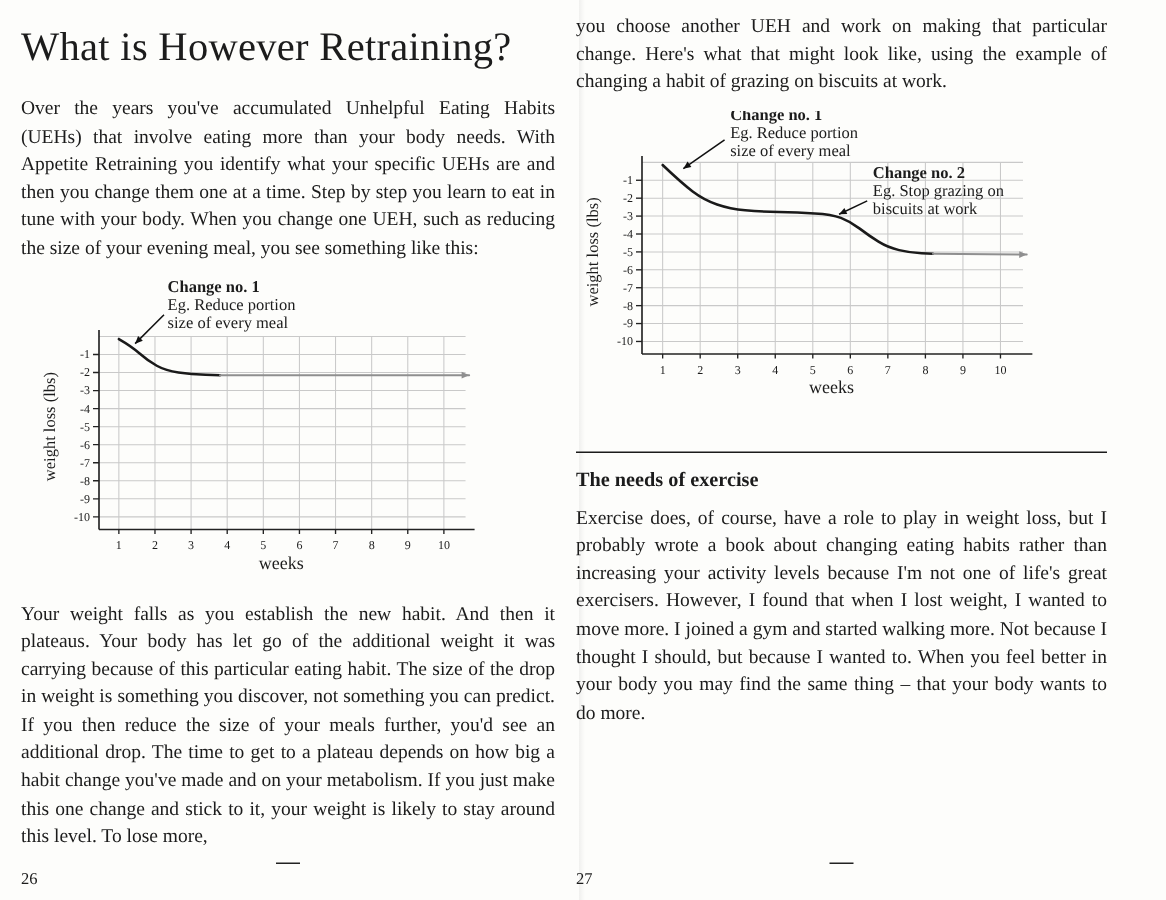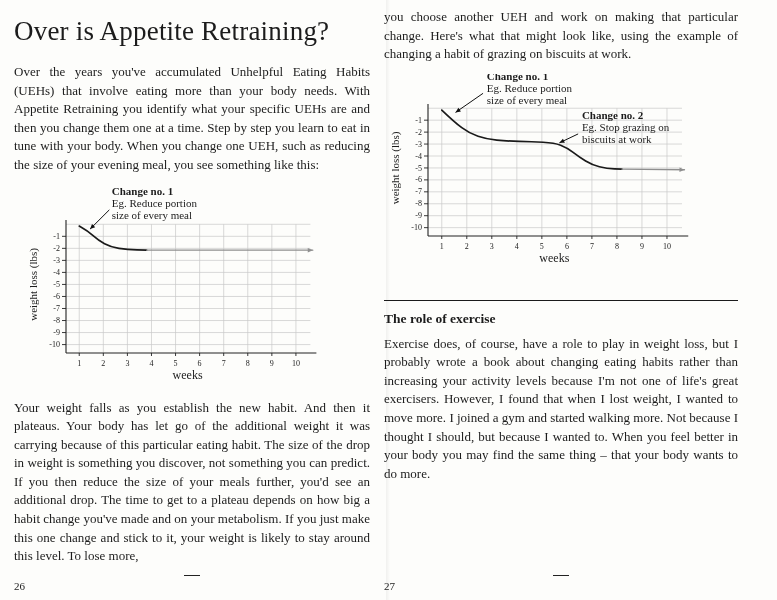--- a/index.html
+++ b/index.html
@@ -32,21 +32,21 @@
   .folio-rule{width:16px;height:1px;background:#222;margin:0 auto 4px auto;}
   .folio-num{font-size:11px;}
   svg text{font-family:"Liberation Serif","DejaVu Serif",serif;fill:#1c1c1c;}
 </style>
 </head>
 <body>
 
 <div class="gutter"></div>
 
 <div class="page page-left">
-  <h1 class="book-title">Over is Appetite Retraining?</h1>
+  <h1 class="book-title">What is However Retraining?</h1>
   <p class="body-text">Over the years you've accumulated Unhelpful Eating Habits (UEHs) that involve eating more than your body needs. With Appetite Retraining you identify what your specific UEHs are and then you change them one at a time. Step by step you learn to eat in tune with your body. When you change one UEH, such as reducing the size of your evening meal, you see something like this:</p>
   <div class="chart chart-left"><svg width="300" height="198" viewBox="0 0 300 198">
         <g stroke="#c9c9c9" stroke-width="0.7">
           <line x1="40" y1="39.28985507246377" x2="284.3696682464455" y2="39.28985507246377"></line>
           <line x1="40" y1="51.31884057971014" x2="284.3696682464455" y2="51.31884057971014"></line>
           <line x1="40" y1="63.34782608695652" x2="284.3696682464455" y2="63.34782608695652"></line>
           <line x1="40" y1="75.37681159420289" x2="284.3696682464455" y2="75.37681159420289"></line>
           <line x1="40" y1="87.40579710144928" x2="284.3696682464455" y2="87.40579710144928"></line>
           <line x1="40" y1="99.43478260869566" x2="284.3696682464455" y2="99.43478260869566"></line>
           <line x1="40" y1="111.46376811594203" x2="284.3696682464455" y2="111.46376811594203"></line>
@@ -213,19 +213,19 @@
         </g>
         <g>
           <text x="193.89573459715638" y="44.985074626865675" font-size="11" font-weight="bold">Change no. 2</text>
           <text x="193.89573459715638" y="56.985074626865675" font-size="11">Eg. Stop grazing on</text>
           <text x="193.89573459715638" y="68.98507462686567" font-size="11">biscuits at work</text>
           <line x1="190.1421800947867" y1="59.910447761194035" x2="171.37440758293837" y2="68.86567164179105" stroke="#111" stroke-width="1"></line>
           <path d="M 171.37440758293837 68.86567164179105 L 174.9410534855929 64.67890236165658 L 176.87266007525696 68.72703711971086 Z" fill="#111"></path>
         </g>
       </svg></div>
   <hr class="section-rule">
-  <h3 class="section-heading">The role of exercise</h3>
+  <h3 class="section-heading">The needs of exercise</h3>
   <p class="body-text">Exercise does, of course, have a role to play in weight loss, but I probably wrote a book about changing eating habits rather than increasing your activity levels because I'm not one of life's great exercisers. However, I found that when I lost weight, I wanted to move more. I joined a gym and started walking more. Not because I thought I should, but because I wanted to. When you feel better in your body you may find the same thing – that your body wants to do more.</p>
   <div class="pagefoot">
     <div class="folio-rule"></div>
     <div class="folio-num">27</div>
   </div>
 </div>
 
 </body></html>

